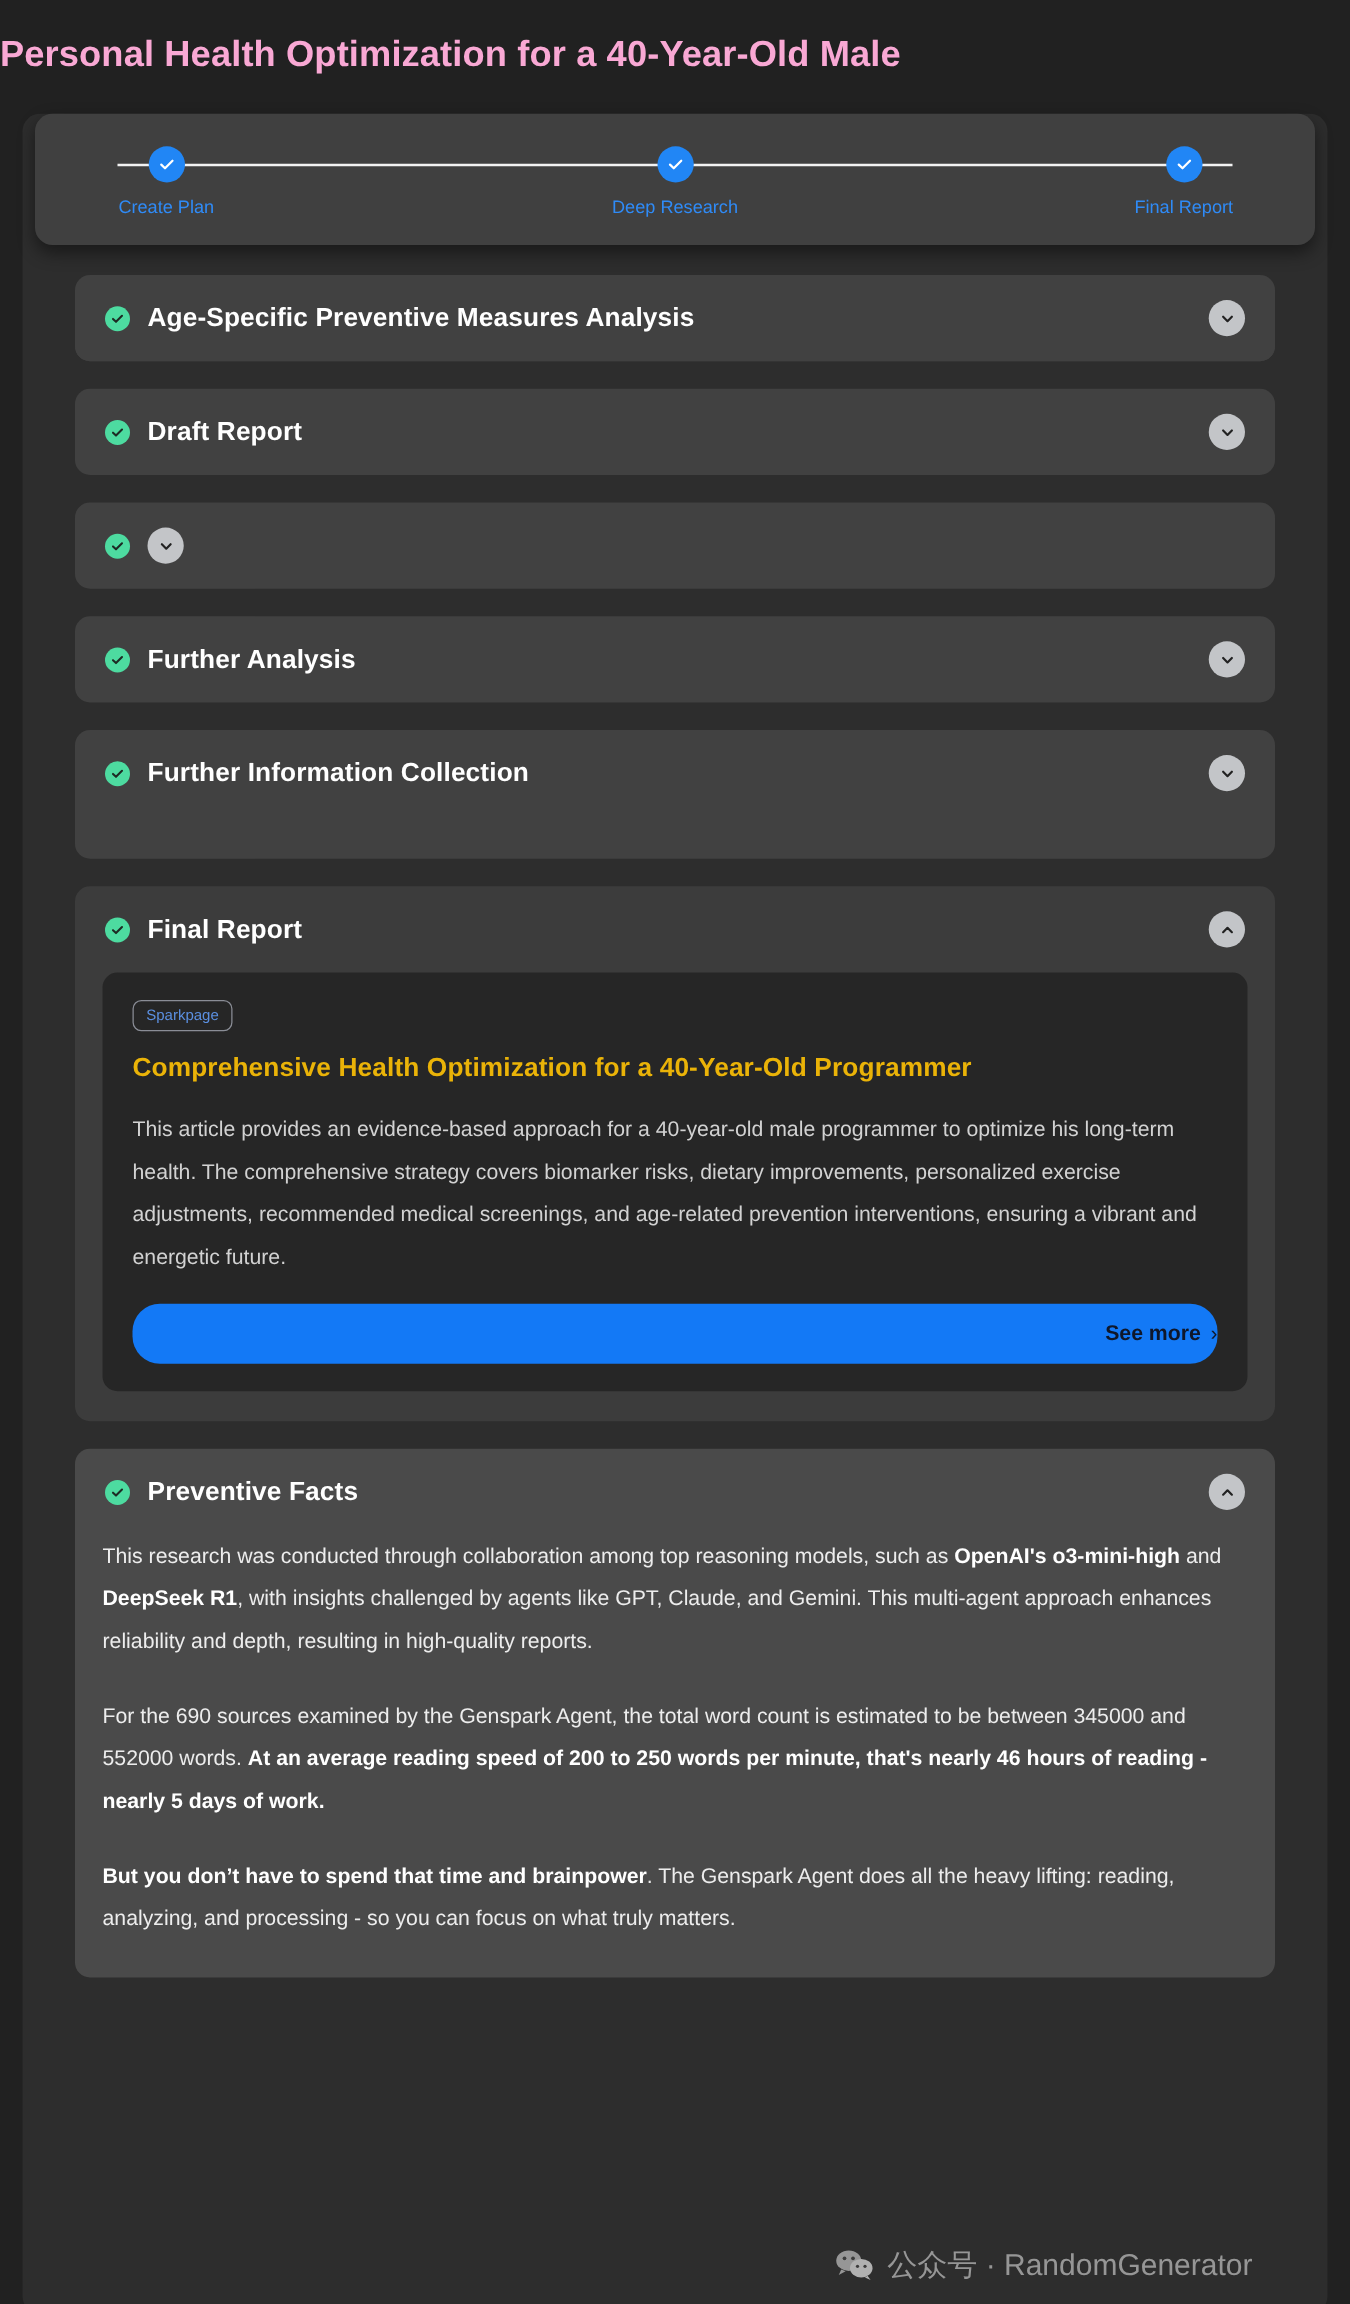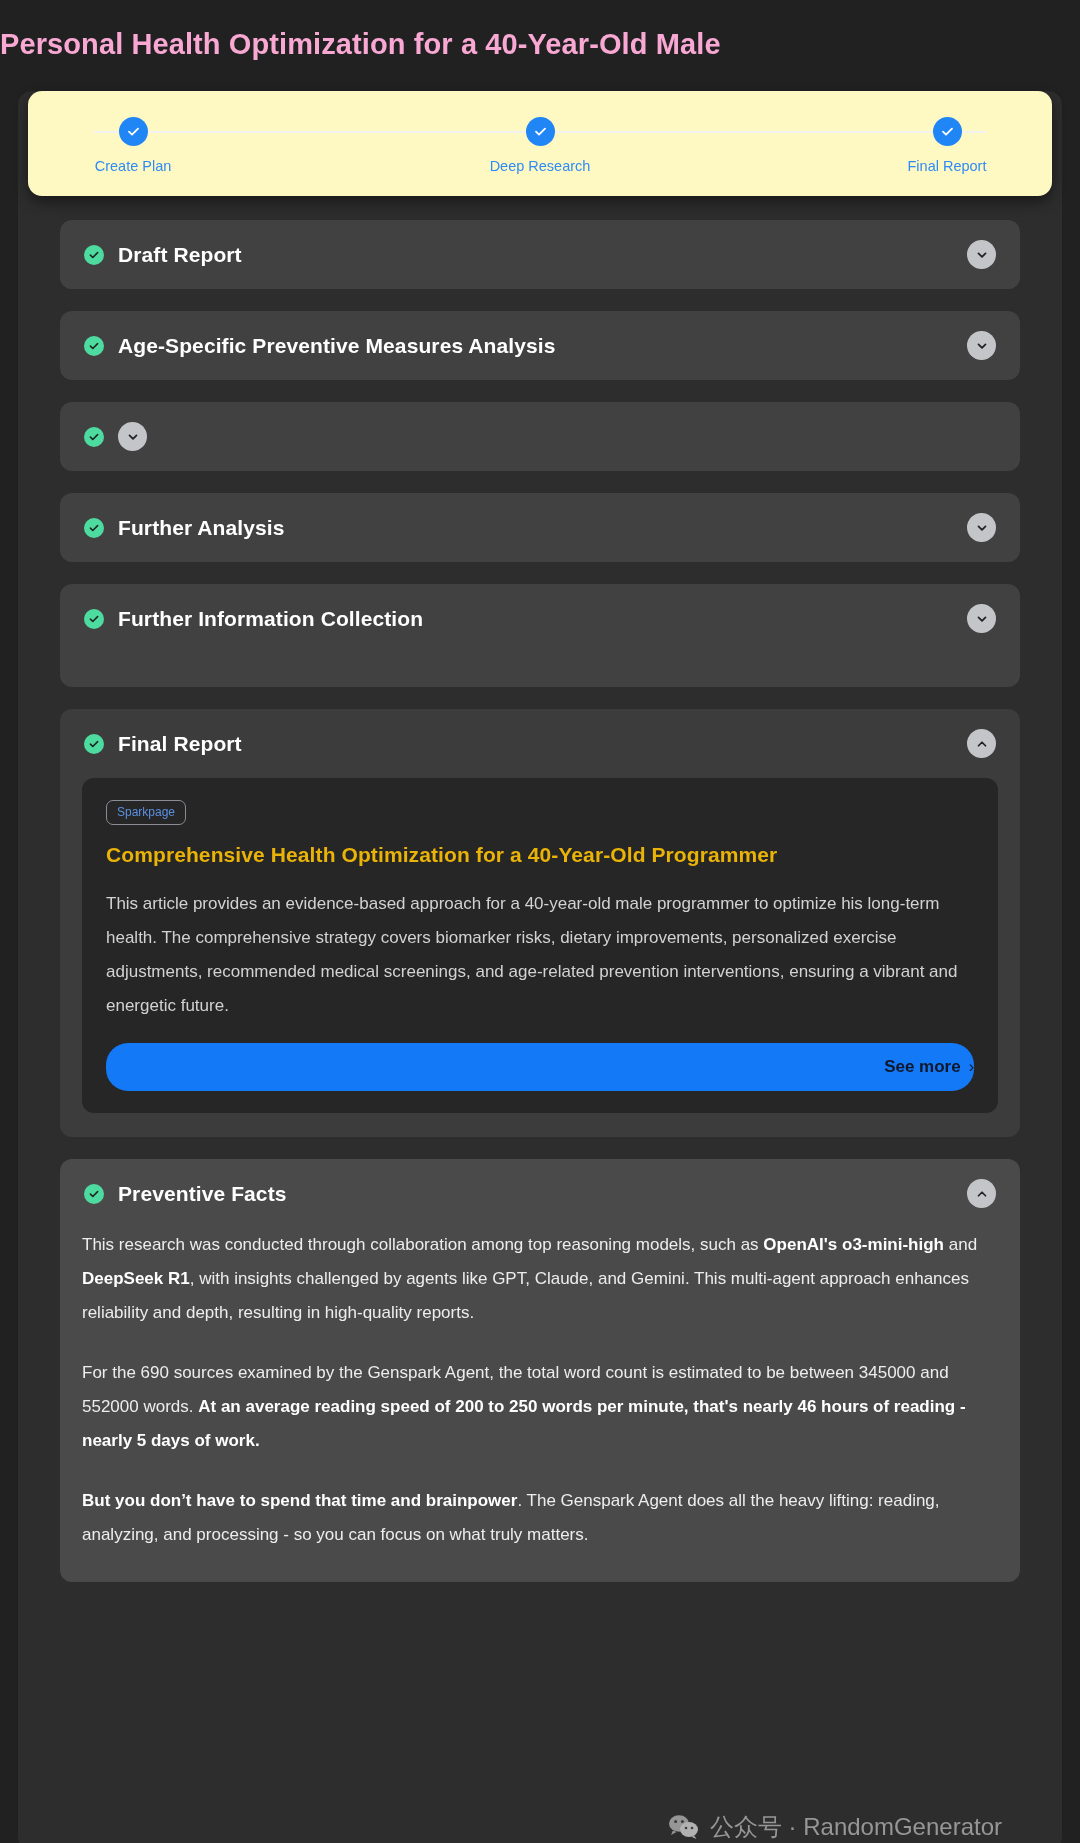--- a/index.html
+++ b/index.html
@@ -36,21 +36,21 @@
     border-radius: 14px;
     padding: 0 0 14px 0;
     min-height: 1760px;
   }
 
   
   .stepper-card {
     position: relative;
     z-index: 5;
     margin: 8px 10px 0 10px;
-    background: #fef9c3;
+    background: #404040;
     border-radius: 14px;
     padding: 26px 30px 22px 30px;
     box-shadow: 0 6px 14px rgba(0,0,0,.45);
   }
   .stepper {
     position: relative;
     display: flex;
     justify-content: space-between;
     align-items: flex-start;
   }
@@ -216,21 +216,21 @@
     color: #ededed;
     margin-bottom: 26px;
   }
   .facts-p:last-child { margin-bottom: 0; }
   .facts-p b { font-weight: bold; color: #ffffff; }
 
   
   .watermark {
     position: absolute;
     right: 60px;
-    bottom: 8px;
+    bottom: 23px;
     display: flex;
     align-items: center;
     gap: 10px;
     color: #a9a9a9;
     font-size: 24px;
     opacity: .85;
     pointer-events: none;
   }
   .wm-icon { width: 32px; height: 26px; position: relative; display: block; }
 </style>
@@ -278,37 +278,37 @@
 
   <div class="sections">
 
     <div class="section-card short">
       <div class="section-head">
         <span class="check-icon">
           <svg width="12" height="12" viewBox="0 0 16 16">
               <path d="M3.2 8.2 L6.4 11.3 L12.8 4.9" fill="none" stroke="#1d2b24" stroke-width="2.2" stroke-linecap="round" stroke-linejoin="round"></path>
             </svg>
         </span>
+        <span class="section-title">Age-Specific Preventive Measures Analysis</span>
+        <span class="chev-btn">
+          <svg width="14" height="14" viewBox="0 0 16 16">
+              <path d="M4 6.2 L8 10.2 L12 6.2" fill="none" stroke="#222" stroke-width="2" stroke-linecap="round" stroke-linejoin="round"></path>
+            </svg>
+        </span>
+      </div>
+    </div>
+
+    <div class="section-card short">
+      <div class="section-head">
+        <span class="check-icon">
+          <svg width="12" height="12" viewBox="0 0 16 16">
+              <path d="M3.2 8.2 L6.4 11.3 L12.8 4.9" fill="none" stroke="#1d2b24" stroke-width="2.2" stroke-linecap="round" stroke-linejoin="round"></path>
+            </svg>
+        </span>
         <span class="section-title">Draft Report</span>
-        <span class="chev-btn">
-          <svg width="14" height="14" viewBox="0 0 16 16">
-              <path d="M4 6.2 L8 10.2 L12 6.2" fill="none" stroke="#222" stroke-width="2" stroke-linecap="round" stroke-linejoin="round"></path>
-            </svg>
-        </span>
-      </div>
-    </div>
-
-    <div class="section-card short">
-      <div class="section-head">
-        <span class="check-icon">
-          <svg width="12" height="12" viewBox="0 0 16 16">
-              <path d="M3.2 8.2 L6.4 11.3 L12.8 4.9" fill="none" stroke="#1d2b24" stroke-width="2.2" stroke-linecap="round" stroke-linejoin="round"></path>
-            </svg>
-        </span>
-        <span class="section-title">Age-Specific Preventive Measures Analysis</span>
         <span class="chev-btn">
           <svg width="14" height="14" viewBox="0 0 16 16">
               <path d="M4 6.2 L8 10.2 L12 6.2" fill="none" stroke="#222" stroke-width="2" stroke-linecap="round" stroke-linejoin="round"></path>
             </svg>
         </span>
       </div>
     </div>
 
     <div class="section-card short">
       <div class="section-head">

